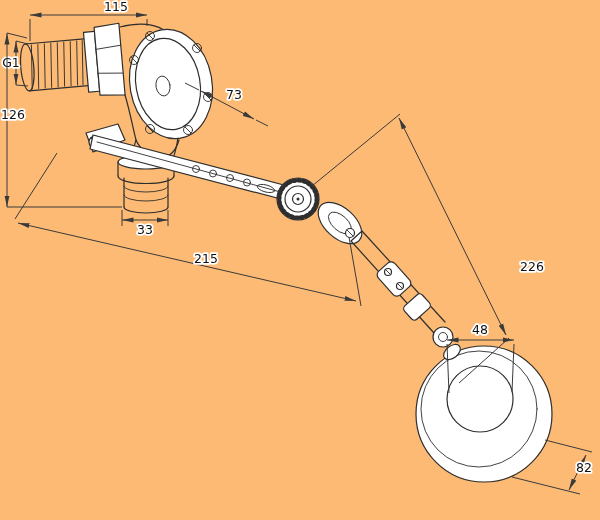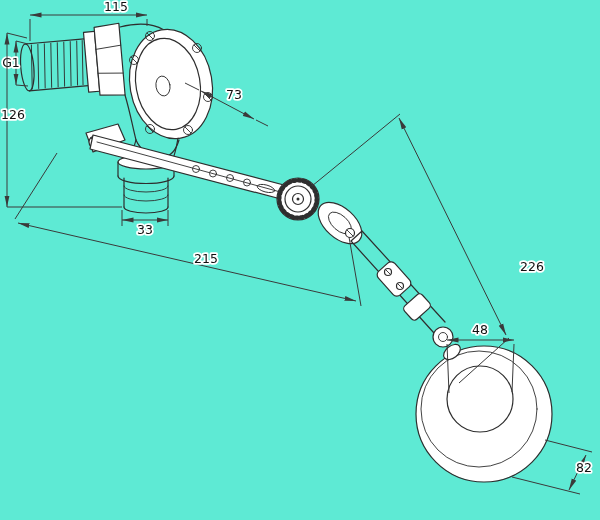--- a/index.html
+++ b/index.html
@@ -8,21 +8,21 @@
     background: #ffffff;
     width: 600px;
     height: 520px;
     overflow: hidden;
     font-family: "DejaVu Sans", sans-serif;
   }
   .stage {
     width: 600px;
     height: 520px;
     position: relative;
-    background: #5eead4;
+    background: #fdba74;
   }
   svg { display: block; }
   .part {
     stroke: #2e2e2e;
     stroke-width: 1.2;
     fill: none;
     stroke-linecap: round;
     stroke-linejoin: round;
   }
   .fillw { fill: #ffffff; }

